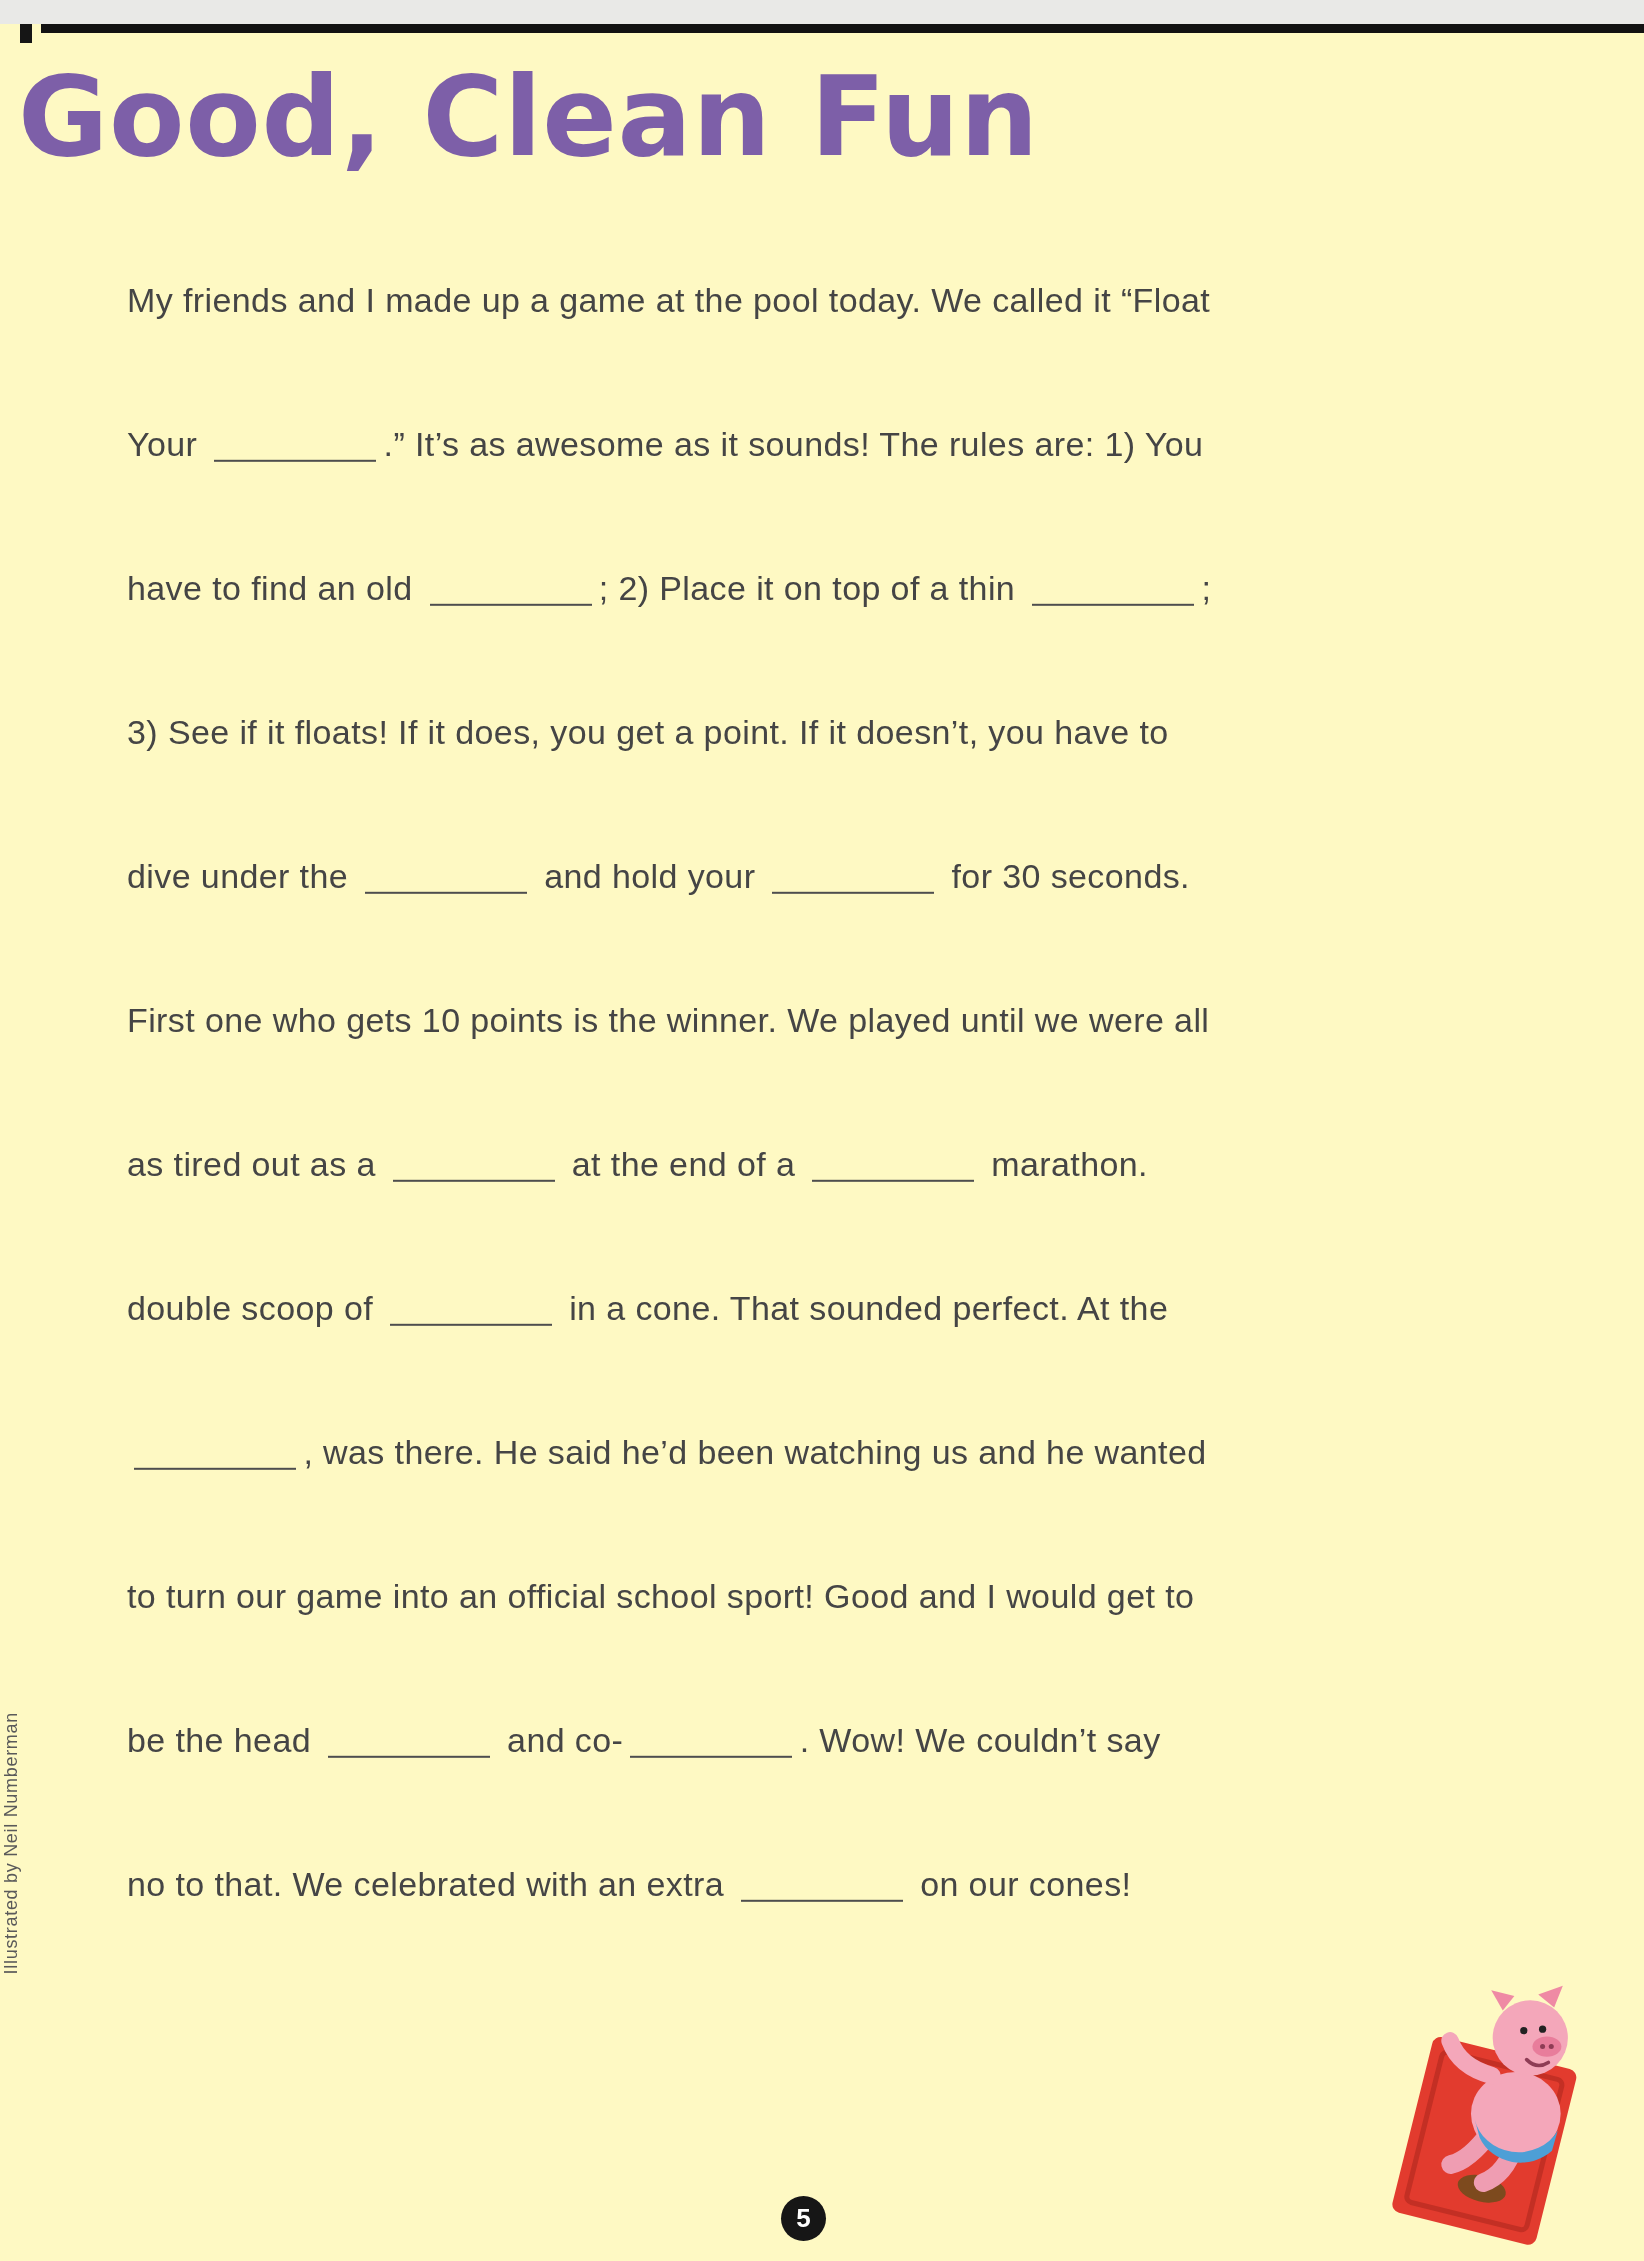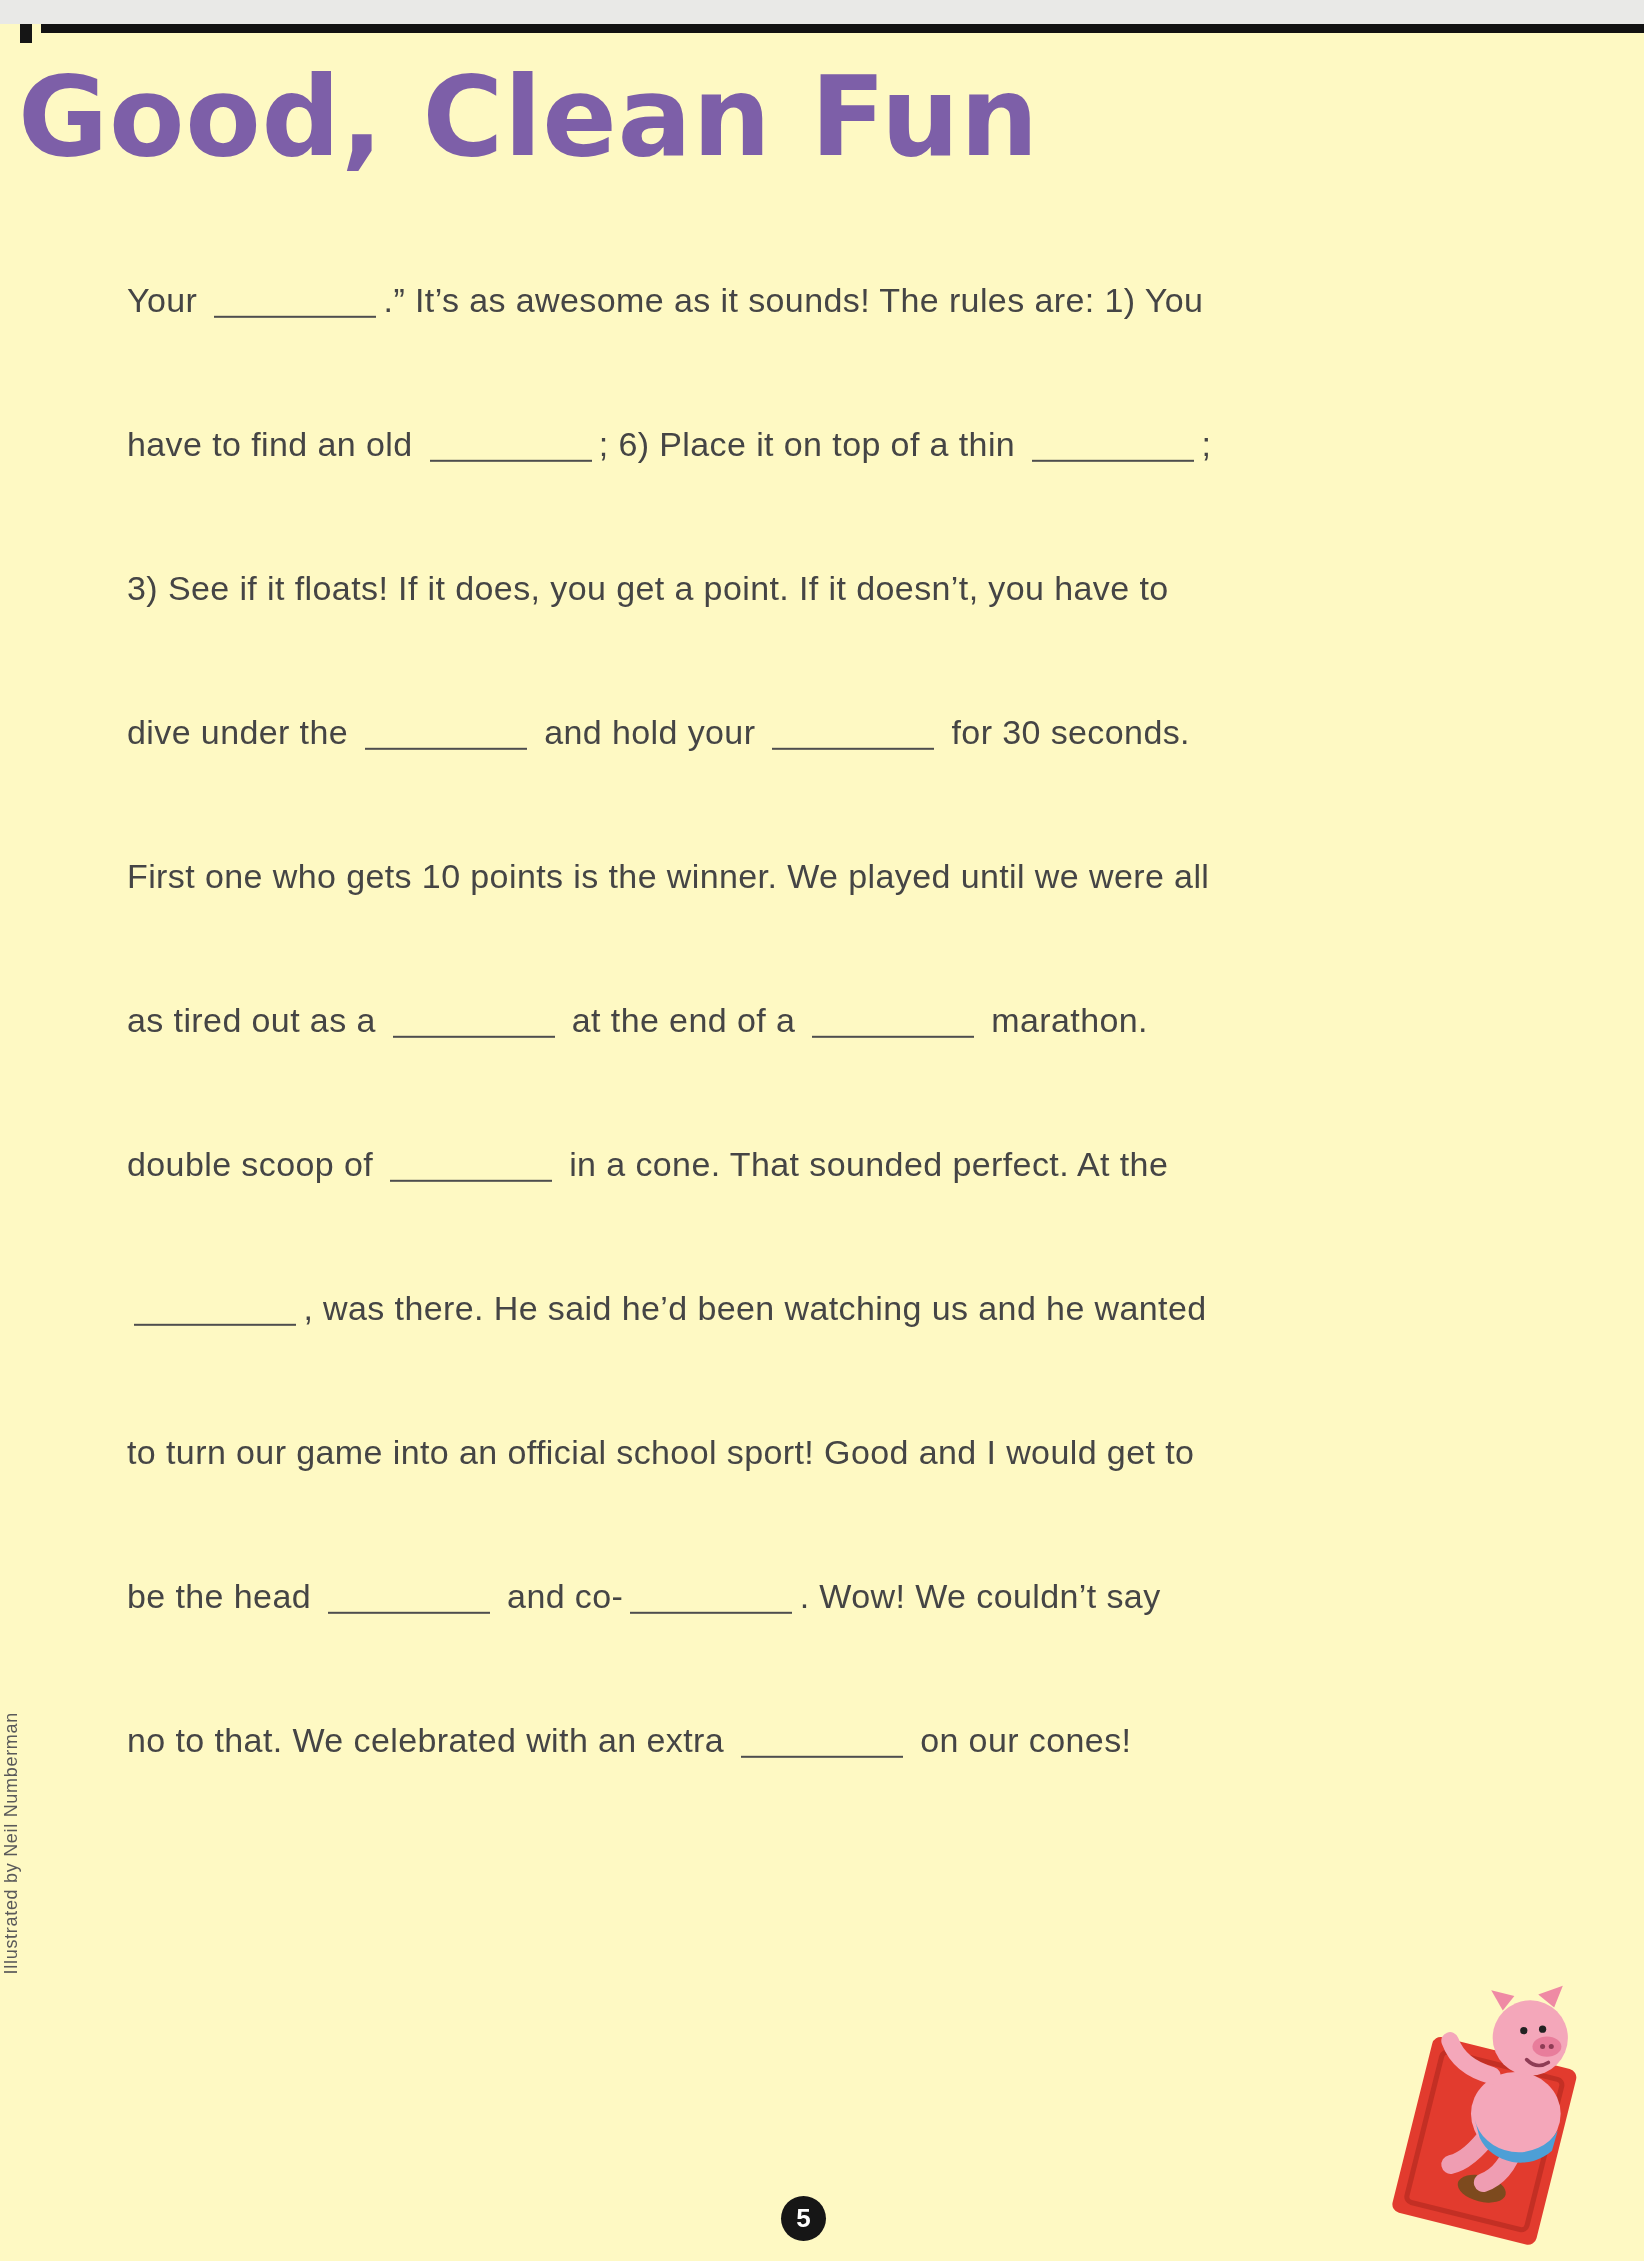--- a/index.html
+++ b/index.html
@@ -73,22 +73,23 @@
 <body>
 
 <div class="page">
 
   <div class="scan-corner"></div>
   <div class="scan-top"></div>
 
   <h1 class="title">Good, Clean Fun</h1>
 
   <div class="story" id="story">
+      <div class="line"><span>My friends and I made up a game at the pool today. We called it “Float</span></div>
       <div class="line"><span>Your </span><span class="blank"></span><span>.” It’s as awesome as it sounds! The rules are: 1) You</span></div>
-      <div class="line"><span>have to find an old </span><span class="blank"></span><span>; 6) Place it on top of a thin </span><span class="blank"></span><span>;</span></div>
+      <div class="line"><span>have to find an old </span><span class="blank"></span><span>; 2) Place it on top of a thin </span><span class="blank"></span><span>;</span></div>
       <div class="line"><span>3) See if it floats! If it does, you get a point. If it doesn’t, you have to</span></div>
       <div class="line"><span>dive under the </span><span class="blank"></span><span> and hold your </span><span class="blank"></span><span> for 30 seconds.</span></div>
       <div class="line"><span>First one who gets 10 points is the winner. We played until we were all</span></div>
       <div class="line"><span>as tired out as a </span><span class="blank"></span><span> at the end of a </span><span class="blank"></span><span> marathon.</span></div>
       <div class="line"><span>double scoop of </span><span class="blank"></span><span> in a cone. That sounded perfect. At the</span></div>
       <div class="line"><span class="blank"></span><span>, was there. He said he’d been watching us and he wanted</span></div>
       <div class="line"><span>to turn our game into an official school sport! Good and I would get to</span></div>
       <div class="line"><span>be the head </span><span class="blank"></span><span> and co-</span><span class="blank"></span><span>. Wow! We couldn’t say</span></div>
       <div class="line"><span>no to that. We celebrated with an extra </span><span class="blank"></span><span> on our cones!</span></div>
     </div>

